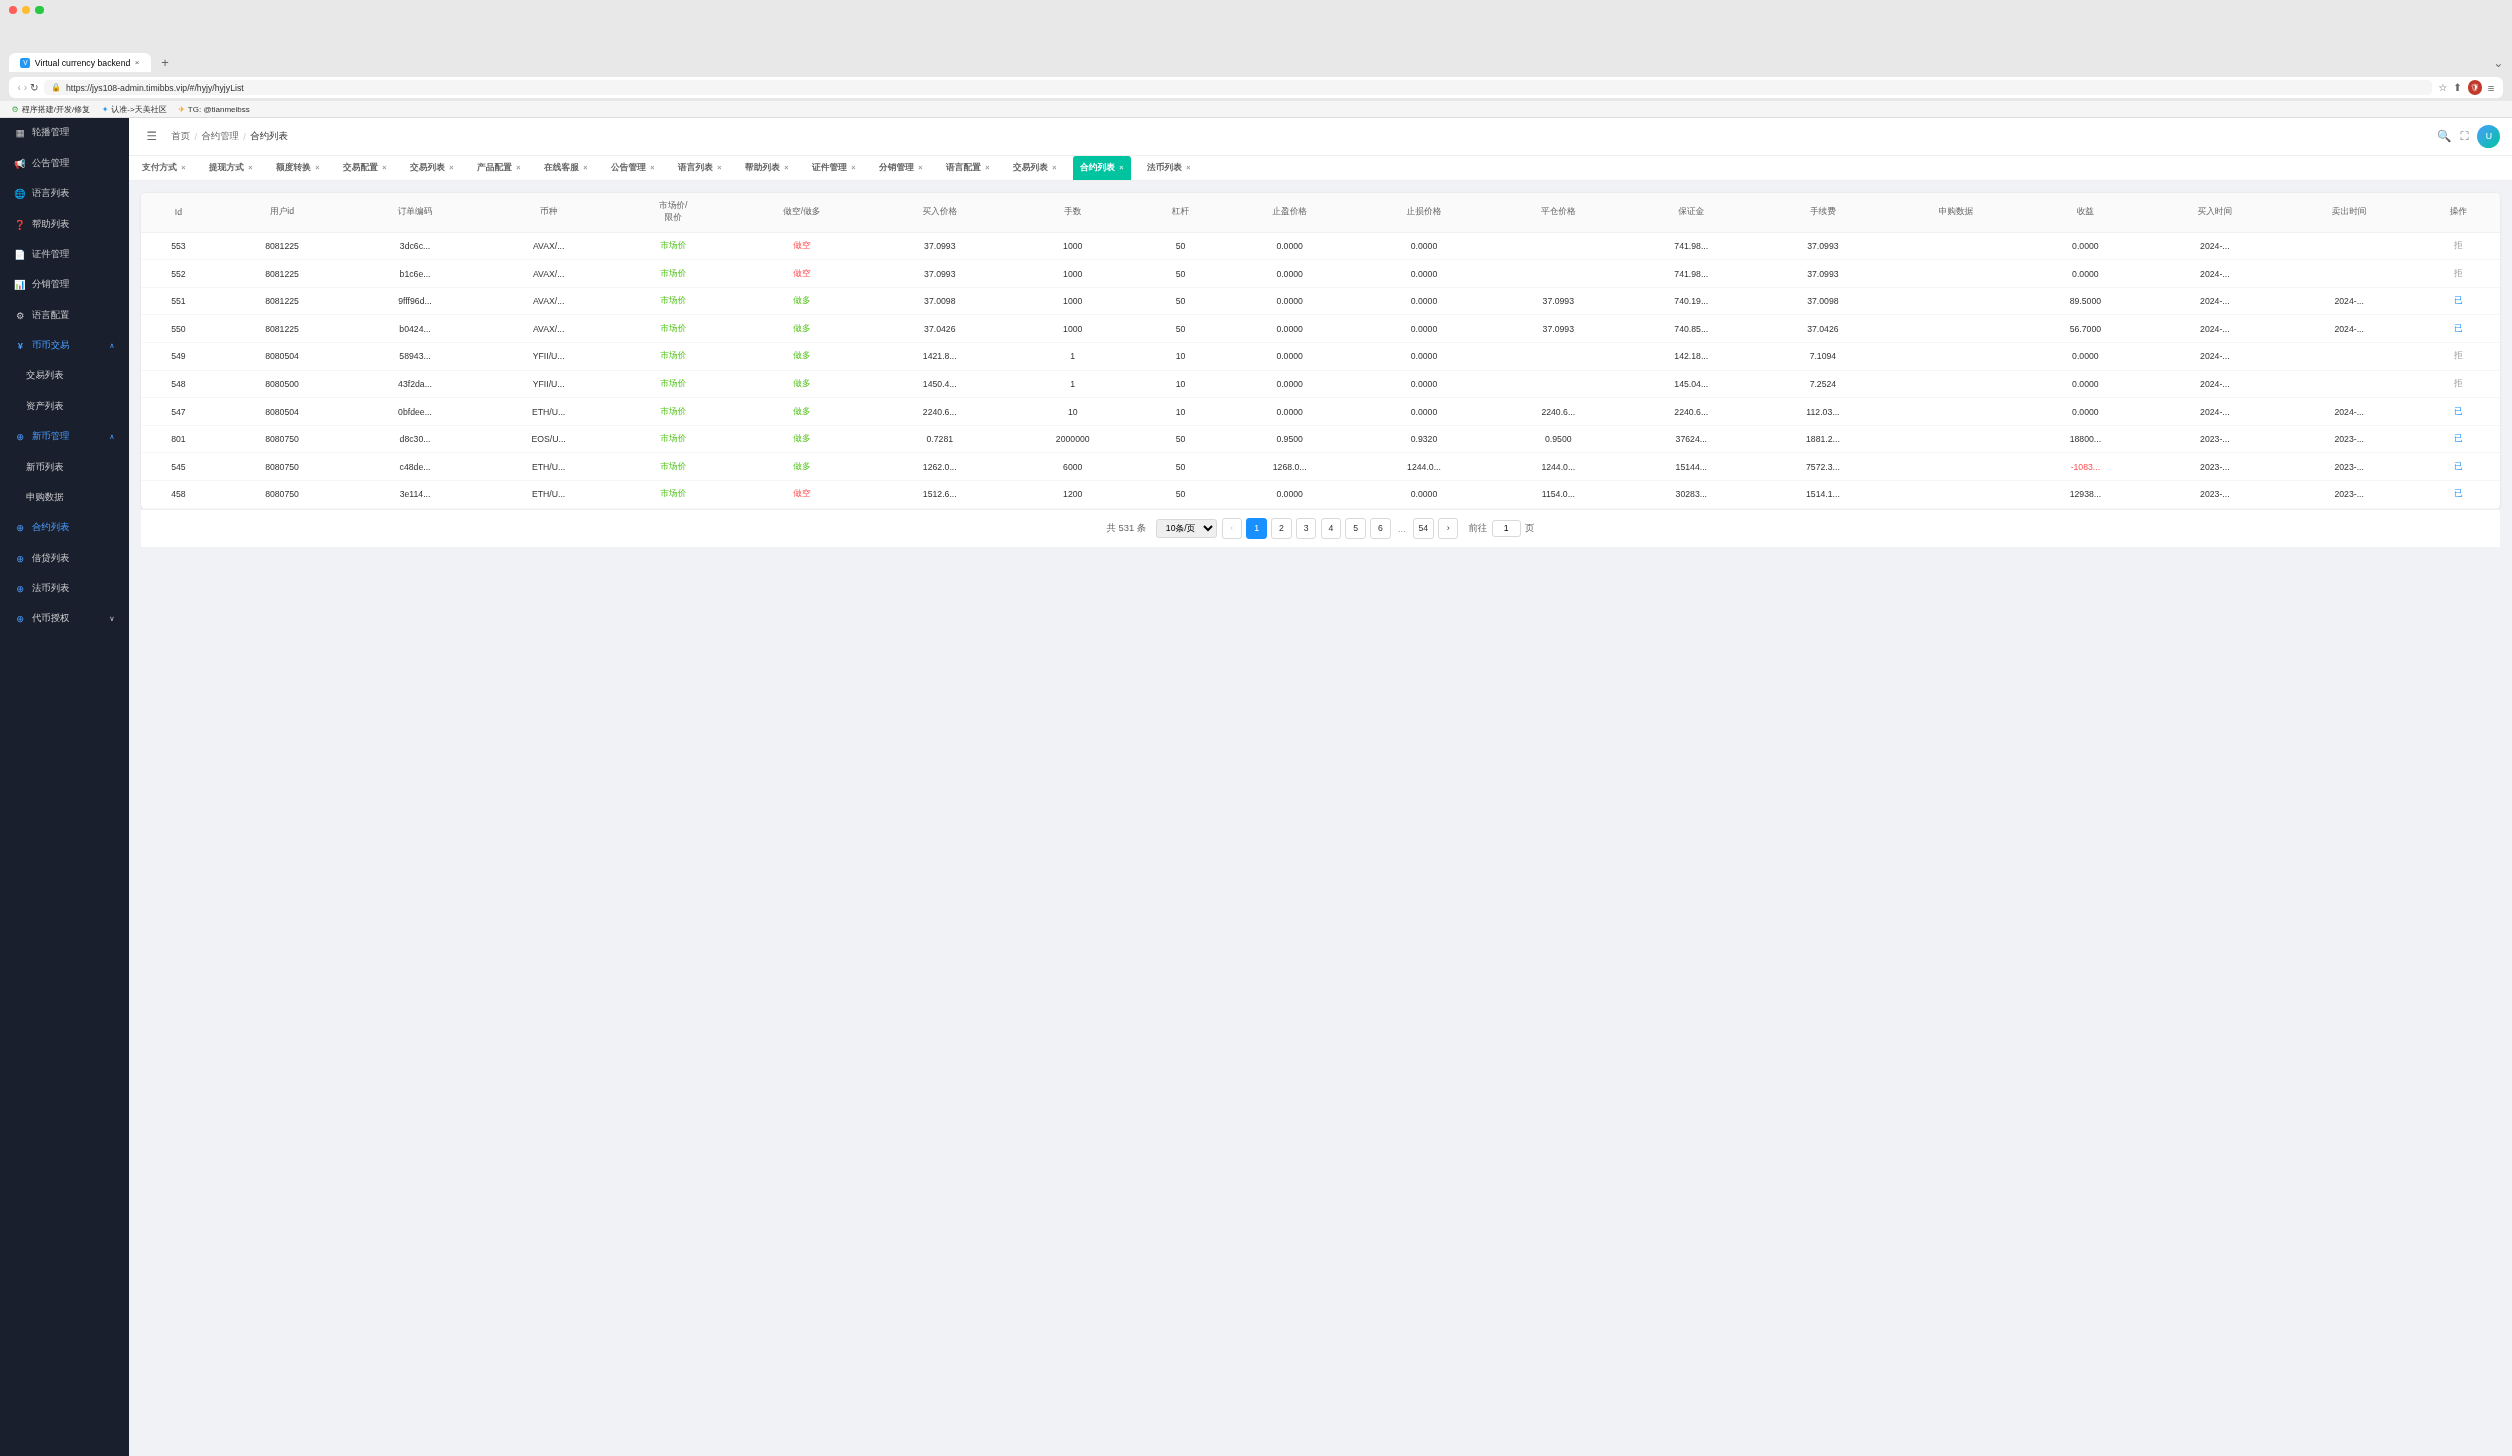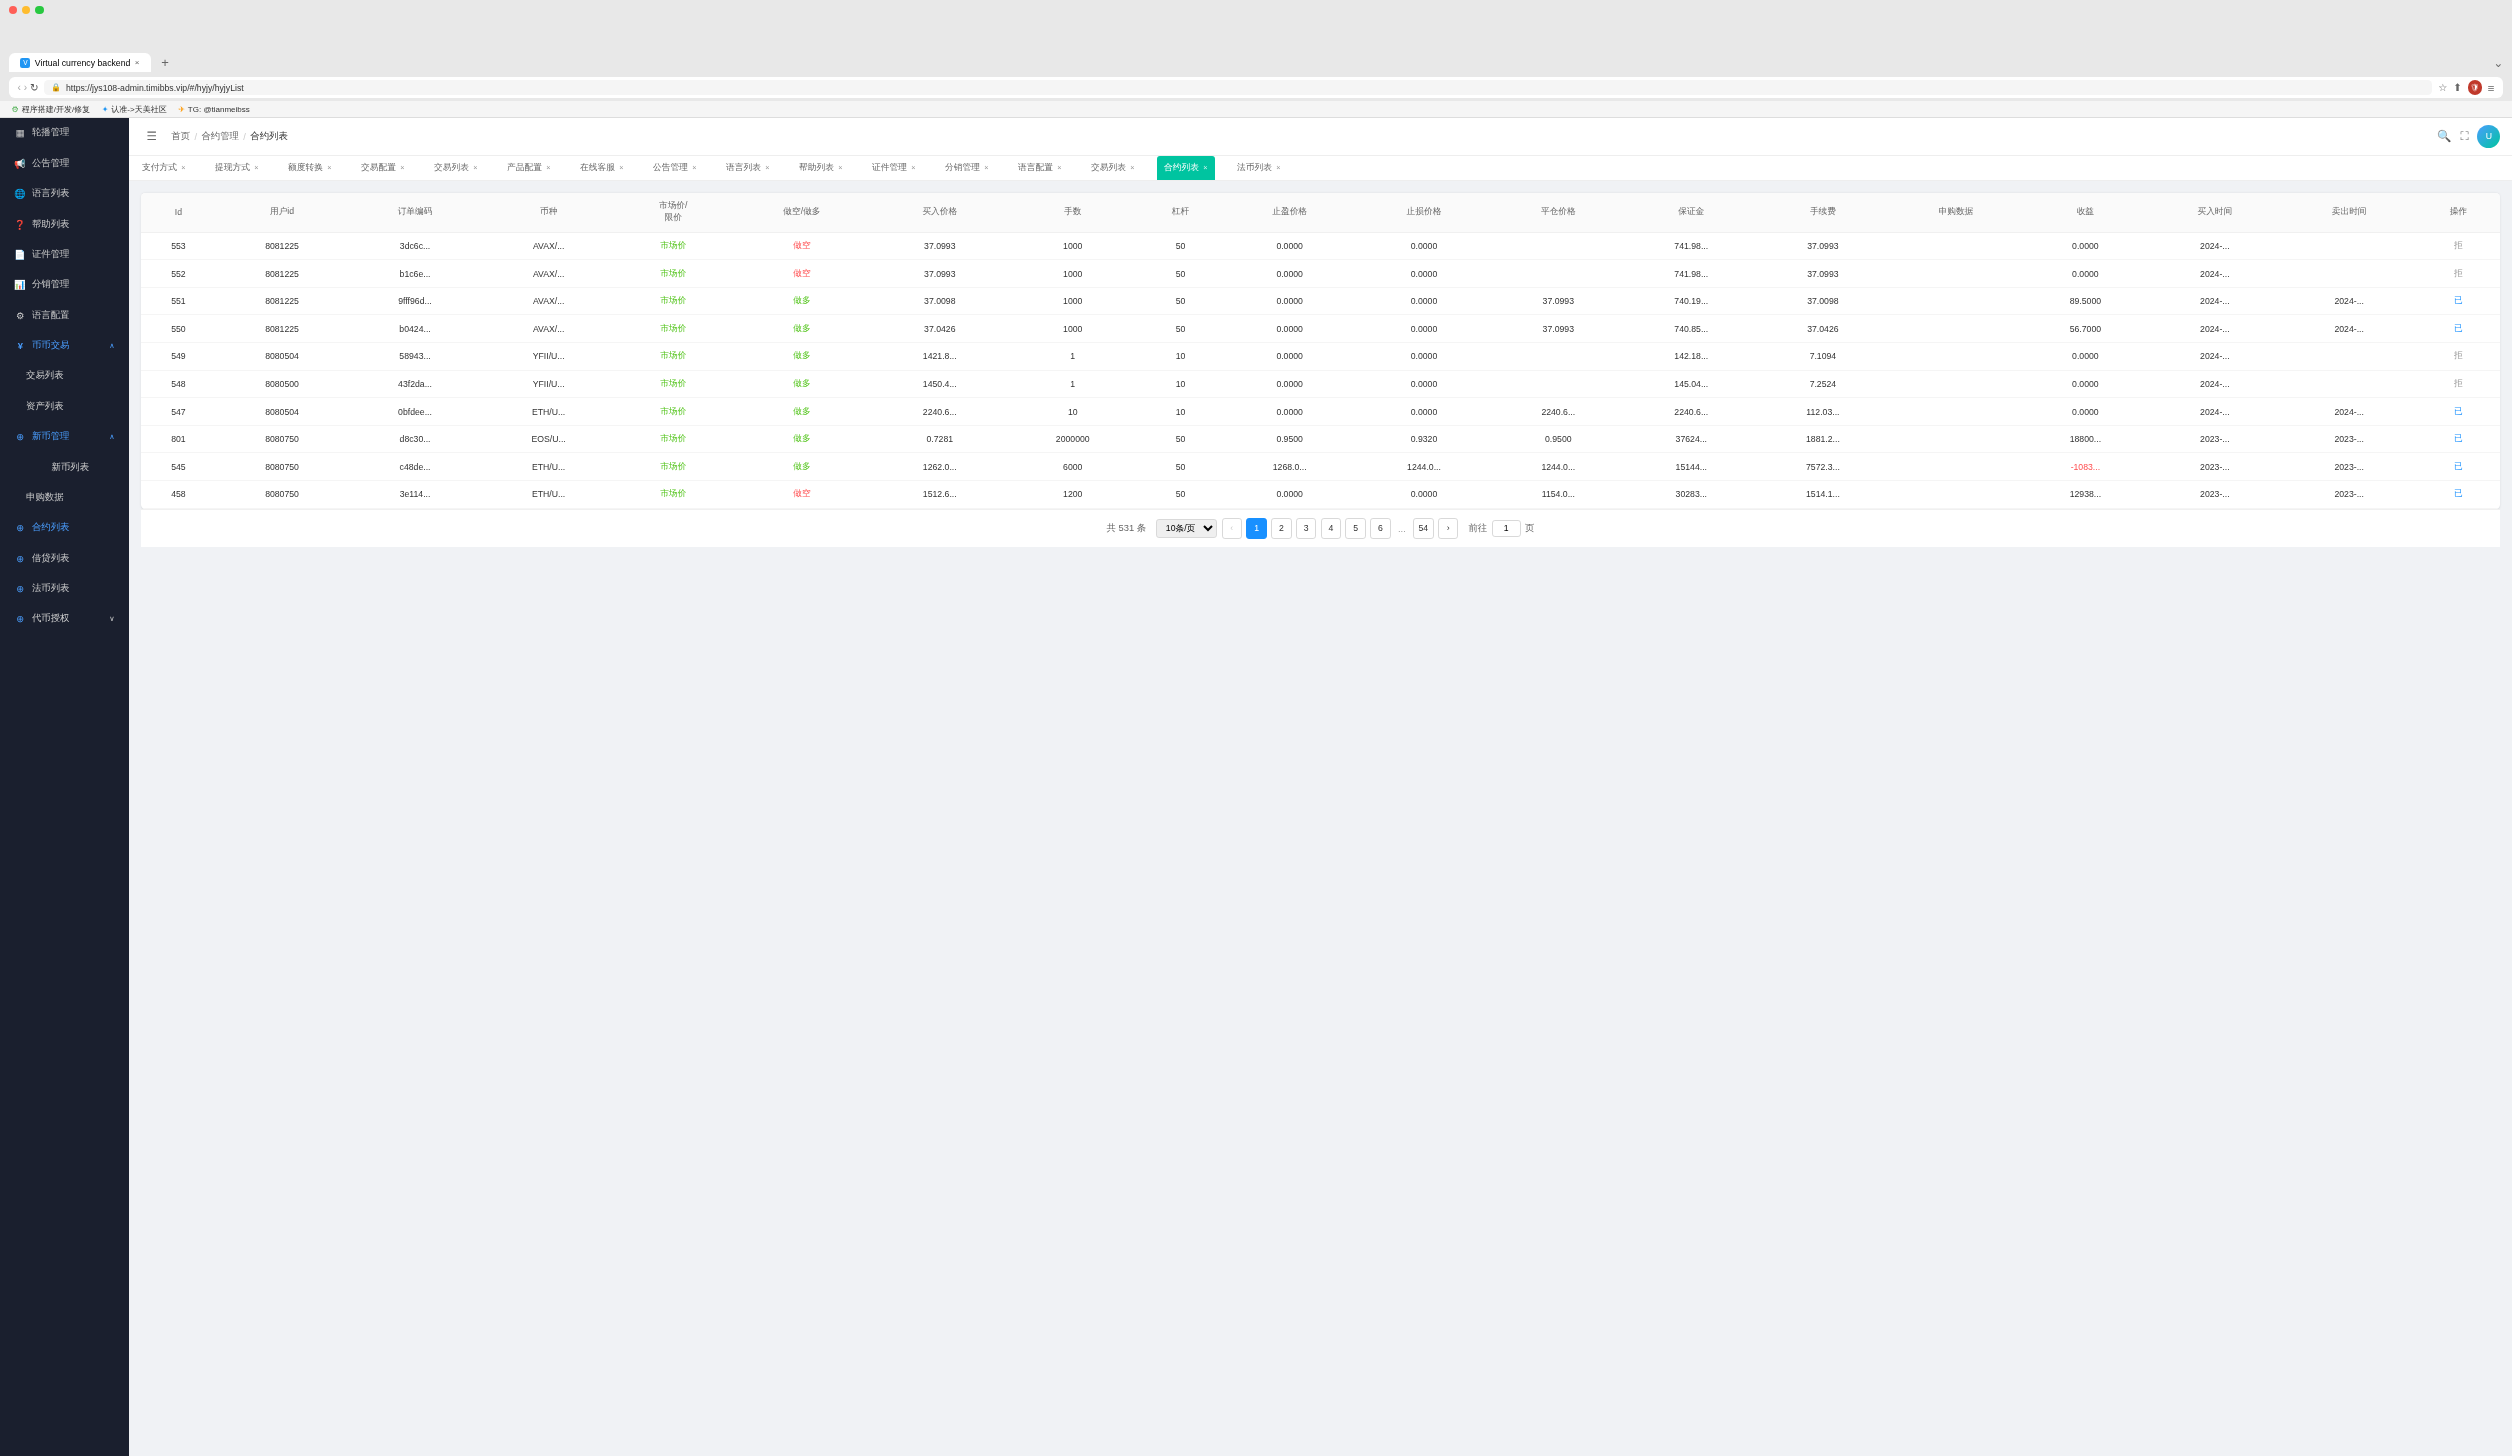--- a/index.html
+++ b/index.html
@@ -28,21 +28,21 @@
     .topbar-left { display: flex; align-items: center; gap: 8.7px; }
     .breadcrumb { display: flex; align-items: center; gap: 4.4px; font-size: 9.4px; color: #666; }
     .breadcrumb a { color: #666; text-decoration: none; cursor: pointer; }
     .breadcrumb .sep { color: #ccc; }
     .breadcrumb .current { color: #333; font-weight: 500; }
     .topbar-right { display: flex; gap: 8.7px; align-items: center; }
     .topbar-btn { background: none; border: none; cursor: pointer; font-size: 11.6px; color: #666; }
     .avatar { width: 23px; height: 23px; border-radius: 50%; background: linear-gradient(135deg, #4a9eff, #00c4a0); display: flex; align-items: center; justify-content: center; color: white; font-size: 8.7px; cursor: pointer; }
 
     
-    .tabs-row { background: #fff; padding: 0 5.8px; display: flex; align-items: flex-start; gap: 15px; border-bottom: 0.7px solid #eee; overflow-x: auto; flex-shrink: 0; white-space: nowrap; }
+    .tabs-row { background: #fff; padding: 0 5.8px; display: flex; align-items: flex-start; gap: 9px; border-bottom: 0.7px solid #eee; overflow-x: auto; flex-shrink: 0; white-space: nowrap; font-weight: bold; }
     .tab-item { padding: 5.8px 7.3px; font-size: 8.7px; color: #666; cursor: pointer; display: flex; align-items: center; gap: 2.9px; border-bottom: 1.5px solid transparent; white-space: nowrap; flex-shrink: 0; }
     .tab-item.active { color: #fff; background: #00c4a0; border-radius: 2.9px 2.9px 0 0; }
     .tab-item .tab-close { font-size: 7.3px; color: #999; margin-left: 1.5px; }
     .tab-item.active .tab-close { color: rgba(255,255,255,0.8); }
     .menu-icon { font-size: 11.6px; color: #666; cursor: pointer; padding: 5.8px; }
 
     
     .main-area { flex: 1; overflow: auto; padding: 11.6px; }
     .table-container { background: #fff; border-radius: 4.4px; box-shadow: 0 0.7px 2.2px rgba(0,0,0,0.1); overflow: auto; }
     table { width: 100%; border-collapse: collapse; font-size: 8.7px; }
@@ -166,21 +166,21 @@
       <span>交易列表</span>
     </div>
     <div class="sidebar-item" style="padding-left:26px;">
       <span>资产列表</span>
     </div>
     <div class="sidebar-item has-indicator">
       <span class="item-icon" style="color:#4a9eff;">⊕</span>
       <span>新币管理</span>
       <span class="arrow">∧</span>
     </div>
-    <div class="sidebar-item" style="padding-left:26px;justify-content:center;">
+    <div class="sidebar-item" style="padding-left:26px;">
       <span>新币列表</span>
     </div>
     <div class="sidebar-item" style="padding-left:26px;">
       <span>申购数据</span>
     </div>
     <div class="sidebar-item active" style="color:#4a9eff;">
       <span class="item-icon" style="color:#4a9eff;">⊕</span>
       <span>合约列表</span>
     </div>
     <div class="sidebar-item">

